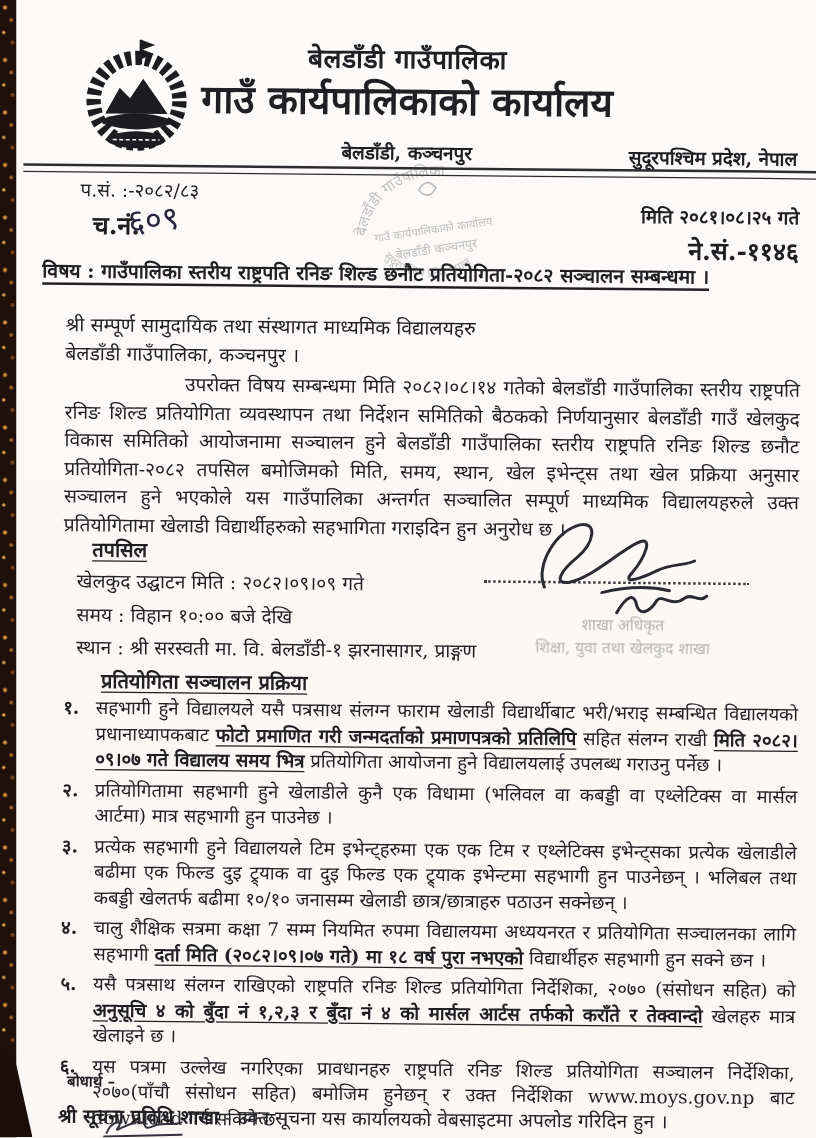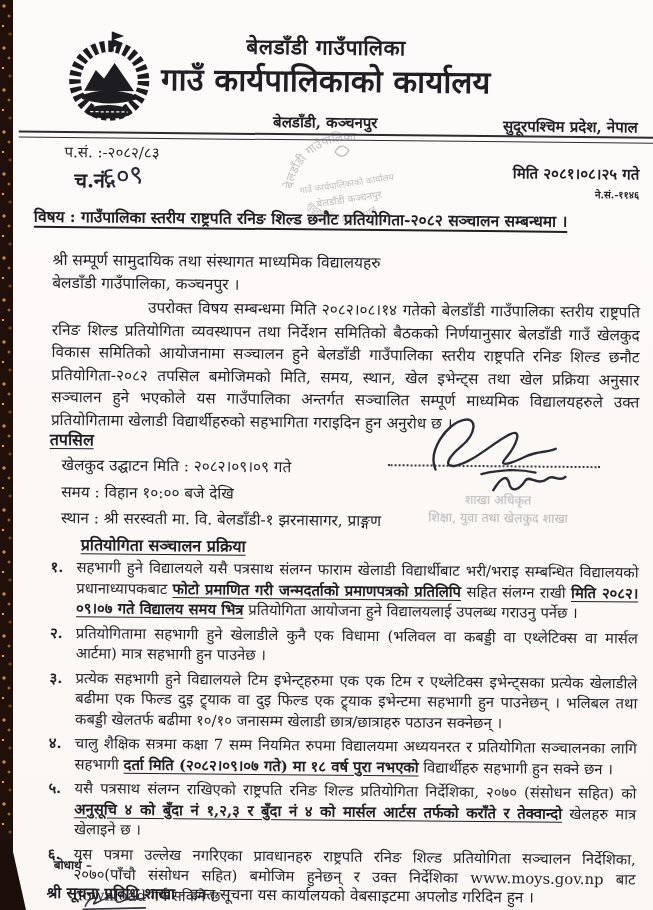--- a/index.html
+++ b/index.html
@@ -43,32 +43,32 @@
   .province{right:14px;top:111px;font-size:15px;font-weight:700;}
 
   .rule{left:20px;right:-8px;top:131px;height:4px;
     border-top:2.5px solid #2c2b30;border-bottom:1.6px solid #2c2b30;}
 
   .ref{left:66px;top:141px;font-size:15px;font-weight:400;}
   .chn{left:76px;top:166px;font-size:20px;font-weight:700;}
   .chn-hand{left:104px;top:156px;font-size:26px;color:#26263d;
     transform:rotate(-5deg);font-family:"DejaVu Sans",sans-serif;}
   .date{right:12px;top:158px;font-size:15px;font-weight:700;text-align:right;}
-  .nesan{right:12px;top:182px;font-size:10px;font-weight:700;text-align:right;}
+  .nesan{right:12px;top:182px;font-size:20px;font-weight:700;text-align:right;}
 
   .subject{left:36px;top:205px;width:582px;font-size:15.5px;font-weight:700;
     text-decoration:underline;text-underline-offset:4px;text-decoration-thickness:1.5px;}
 
   .addr1{left:55px;top:248px;font-size:15.5px;}
   .addr2{left:55px;top:271px;font-size:15.5px;}
 
   .para{left:55px;width:588px;top:296px;font-size:15.3px;line-height:22.5px;
     text-align:justify;text-indent:96px;}
 
-  .tapasil-h{left:54px;top:428px;font-size:16px;font-weight:700;
+  .tapasil-h{left:78px;top:428px;font-size:16px;font-weight:700;
     text-decoration:underline;text-underline-offset:3px;}
   .tapasil-lines{left:66px;top:452px;font-size:15.3px;line-height:26.5px;}
 
   .proc-h{left:86px;top:533px;font-size:16px;font-weight:700;
     text-decoration:underline;text-underline-offset:3px;}
   .proc-list{left:56px;width:588px;top:557px;font-size:14.8px;line-height:20.5px;}
   .proc-item{display:flex;margin-bottom:4px;}
   .proc-num{flex:0 0 26px;font-weight:700;}
   .proc-text{flex:1;text-align:justify;}
   .seg-u{font-weight:700;text-decoration:underline;text-underline-offset:3px;}

